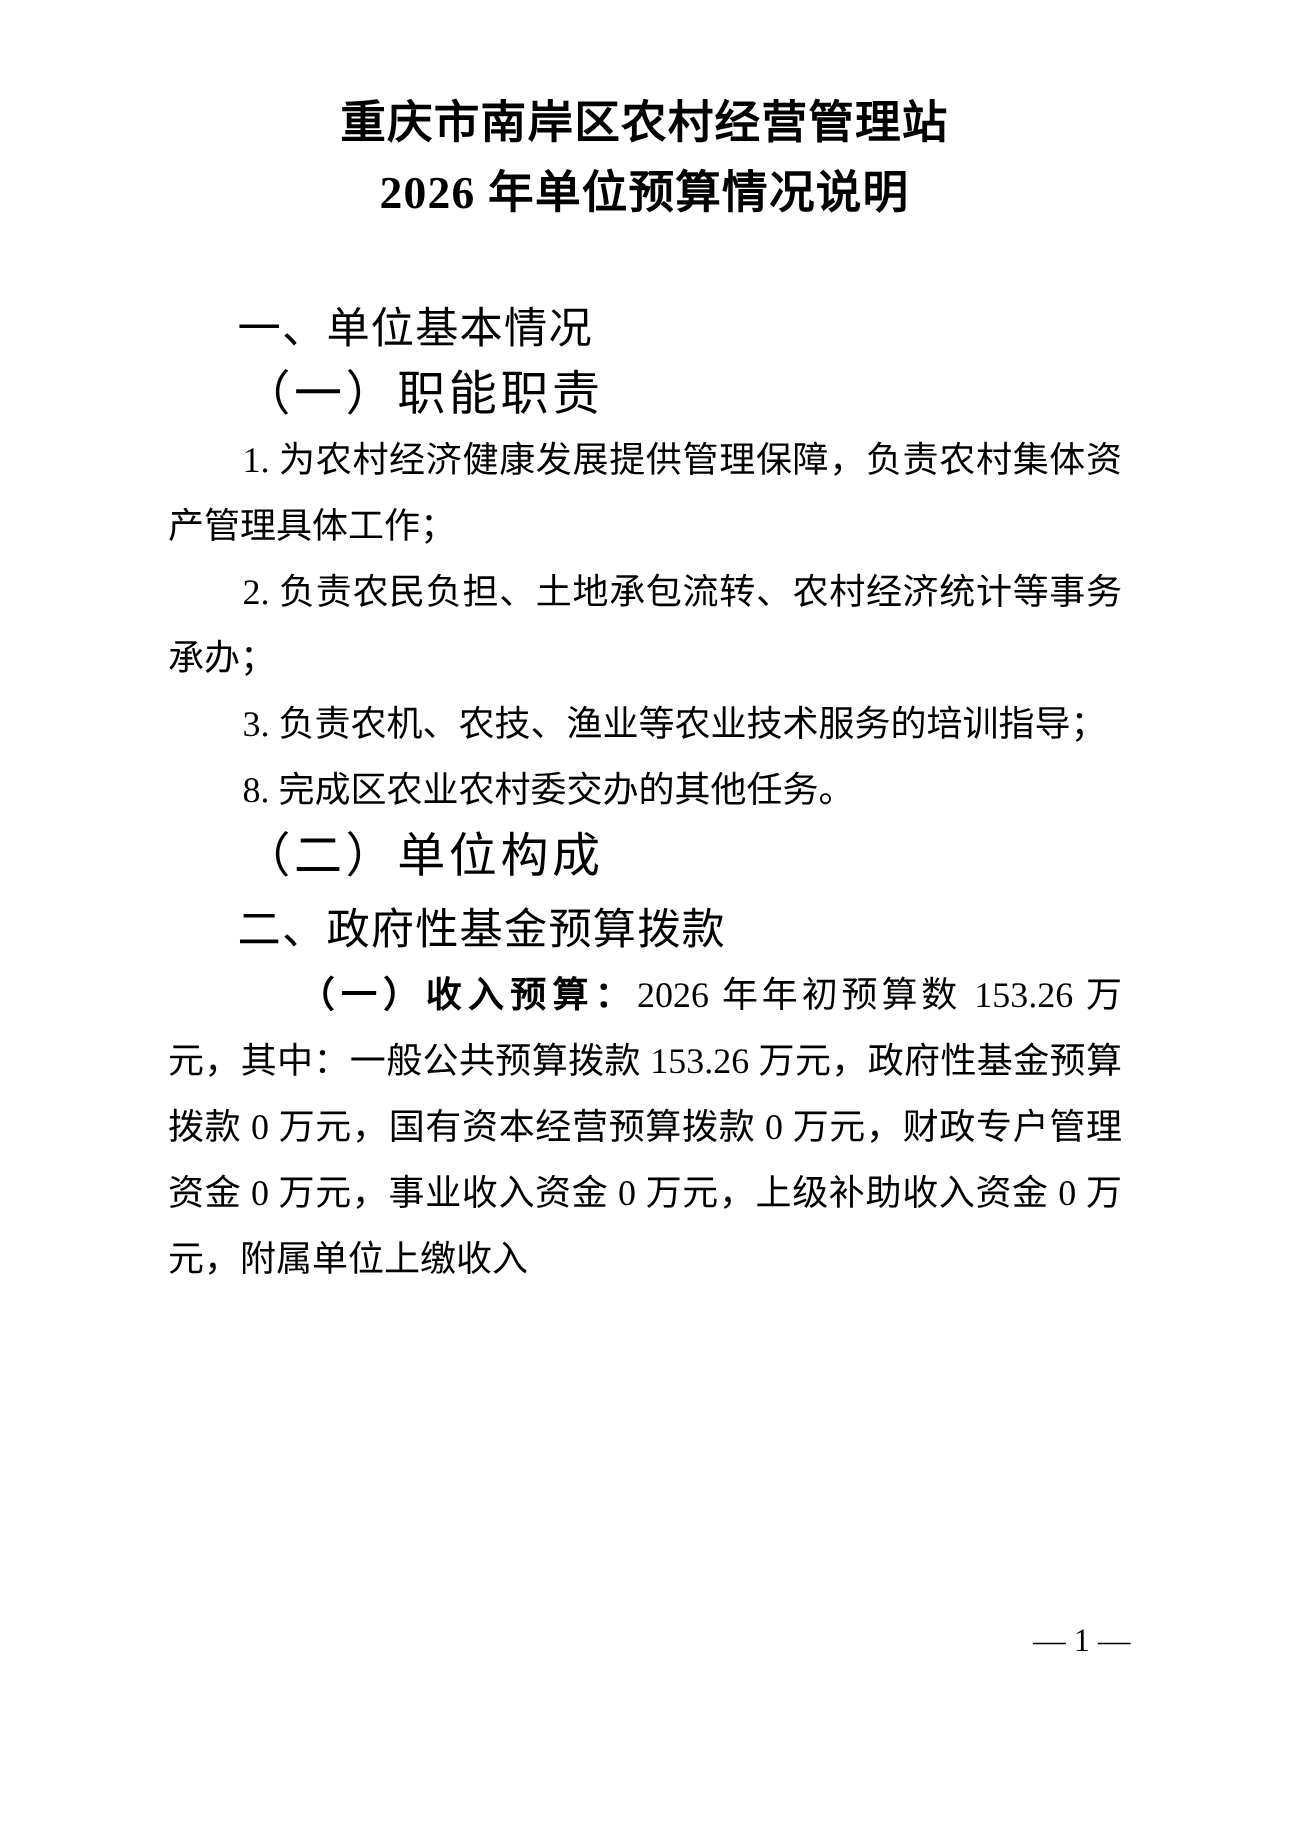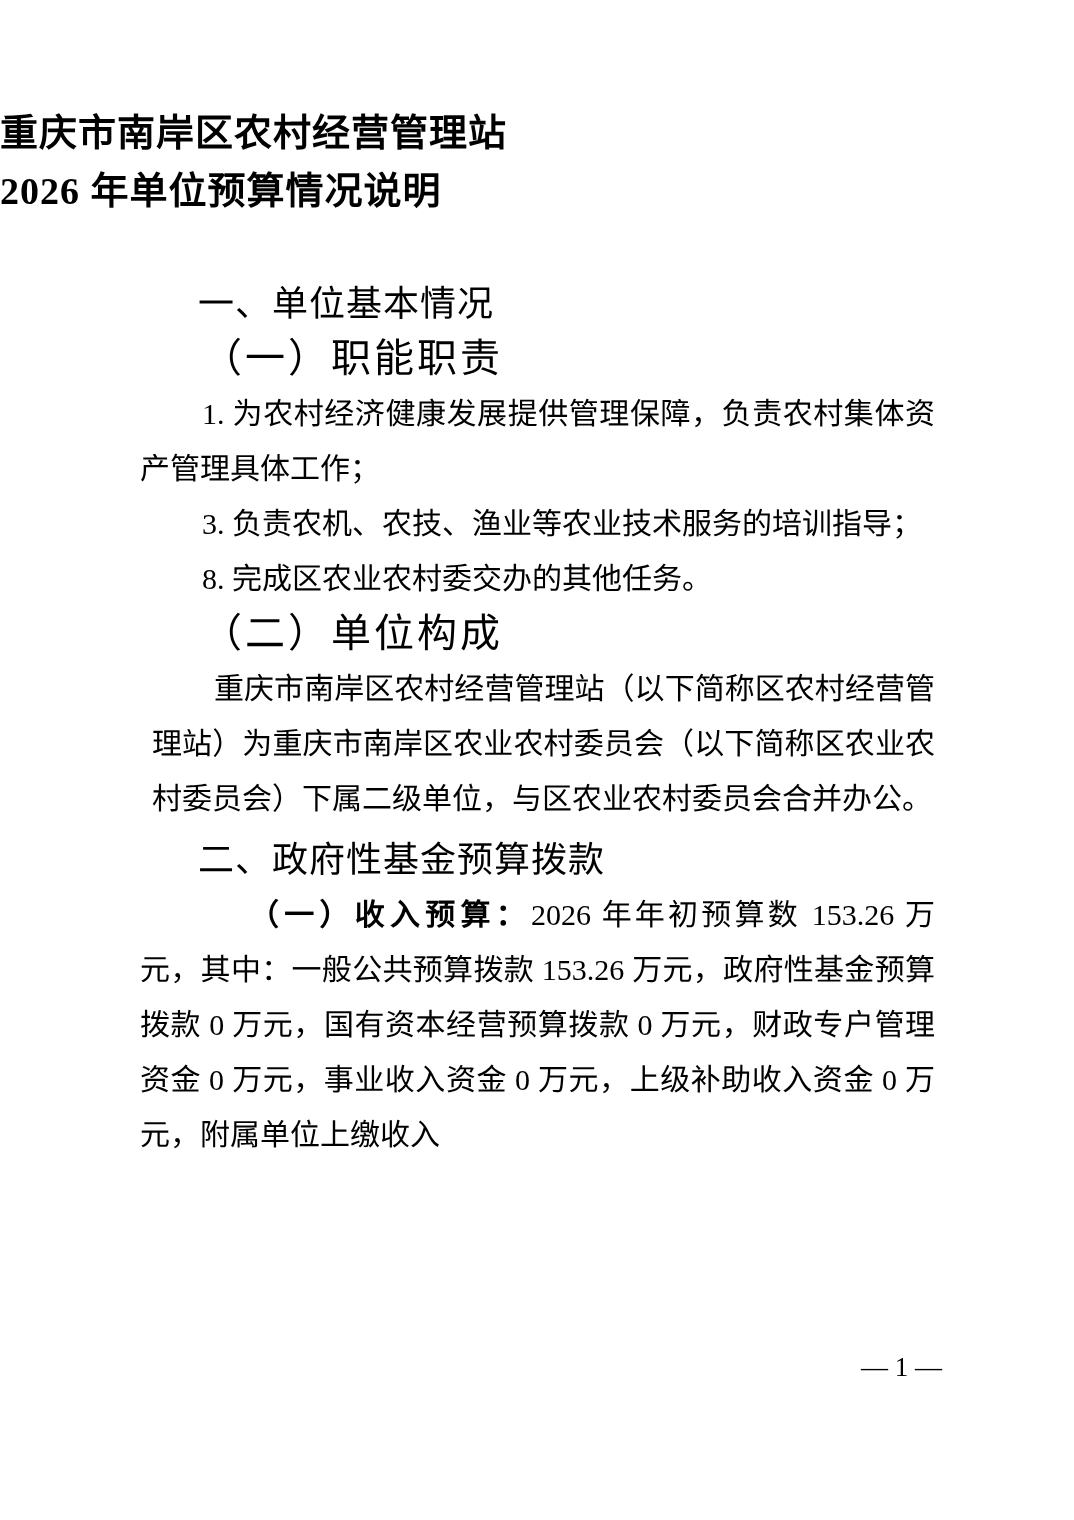--- a/index.html
+++ b/index.html
@@ -10,22 +10,22 @@
   .page {
     position: relative;
     width: 1074px;
     height: 1520px;
     background: #ffffff;
     color: #000000;
     overflow: hidden;
     font-family: "Liberation Serif", serif;
   }
   .doc-title {
-    padding-top: 104px;
-    text-align: left;
+    padding-top: 74px;
+    text-align: center;
     font-family: "Liberation Serif", serif;
     font-weight: bold;
     font-size: 38px;
     line-height: 58px;
     letter-spacing: 1px;
   }
   .document-body {
     margin: 56px 139px 0 140px;
     text-align: justify;
     font-size: 30px;
@@ -75,23 +75,23 @@
 
   <div class="doc-title">
     <div>重庆市南岸区农村经营管理站</div>
     <div>2026 年单位预算情况说明</div>
   </div>
 
   <div class="document-body">
       <p class="heading1">一、单位基本情况</p>
       <p class="heading2">（一）职能职责</p>
       <p class="body-para">1. 为农村经济健康发展提供管理保障，负责农村集体资产管理具体工作；</p>
+      <p class="body-para">2. 负责农民负担、土地承包流转、农村经济统计等事务承办；</p>
       <p class="body-para">3. 负责农机、农技、渔业等农业技术服务的培训指导；</p>
       <p class="body-para">8. 完成区农业农村委交办的其他任务。</p>
       <p class="heading2">（二）单位构成</p>
-      <p class="body-para inset">重庆市南岸区农村经营管理站（以下简称区农村经营管理站）为重庆市南岸区农业农村委员会（以下简称区农业农村委员会）下属二级单位，与区农业农村委员会合并办公。</p>
       <p class="heading1">二、政府性基金预算拨款</p>
       <p class="body-para"><span class="para-label">（一）收入预算：</span>2026 年年初预算数 153.26 万元，其中：一般公共预算拨款 153.26 万元，政府性基金预算拨款 0 万元，国有资本经营预算拨款 0 万元，财政专户管理资金 0 万元，事业收入资金 0 万元，上级补助收入资金 0 万元，附属单位上缴收入</p>
     </div>
 
   <div class="page-footer">— 1 —</div>
 
 </div>
 
 </body></html>

